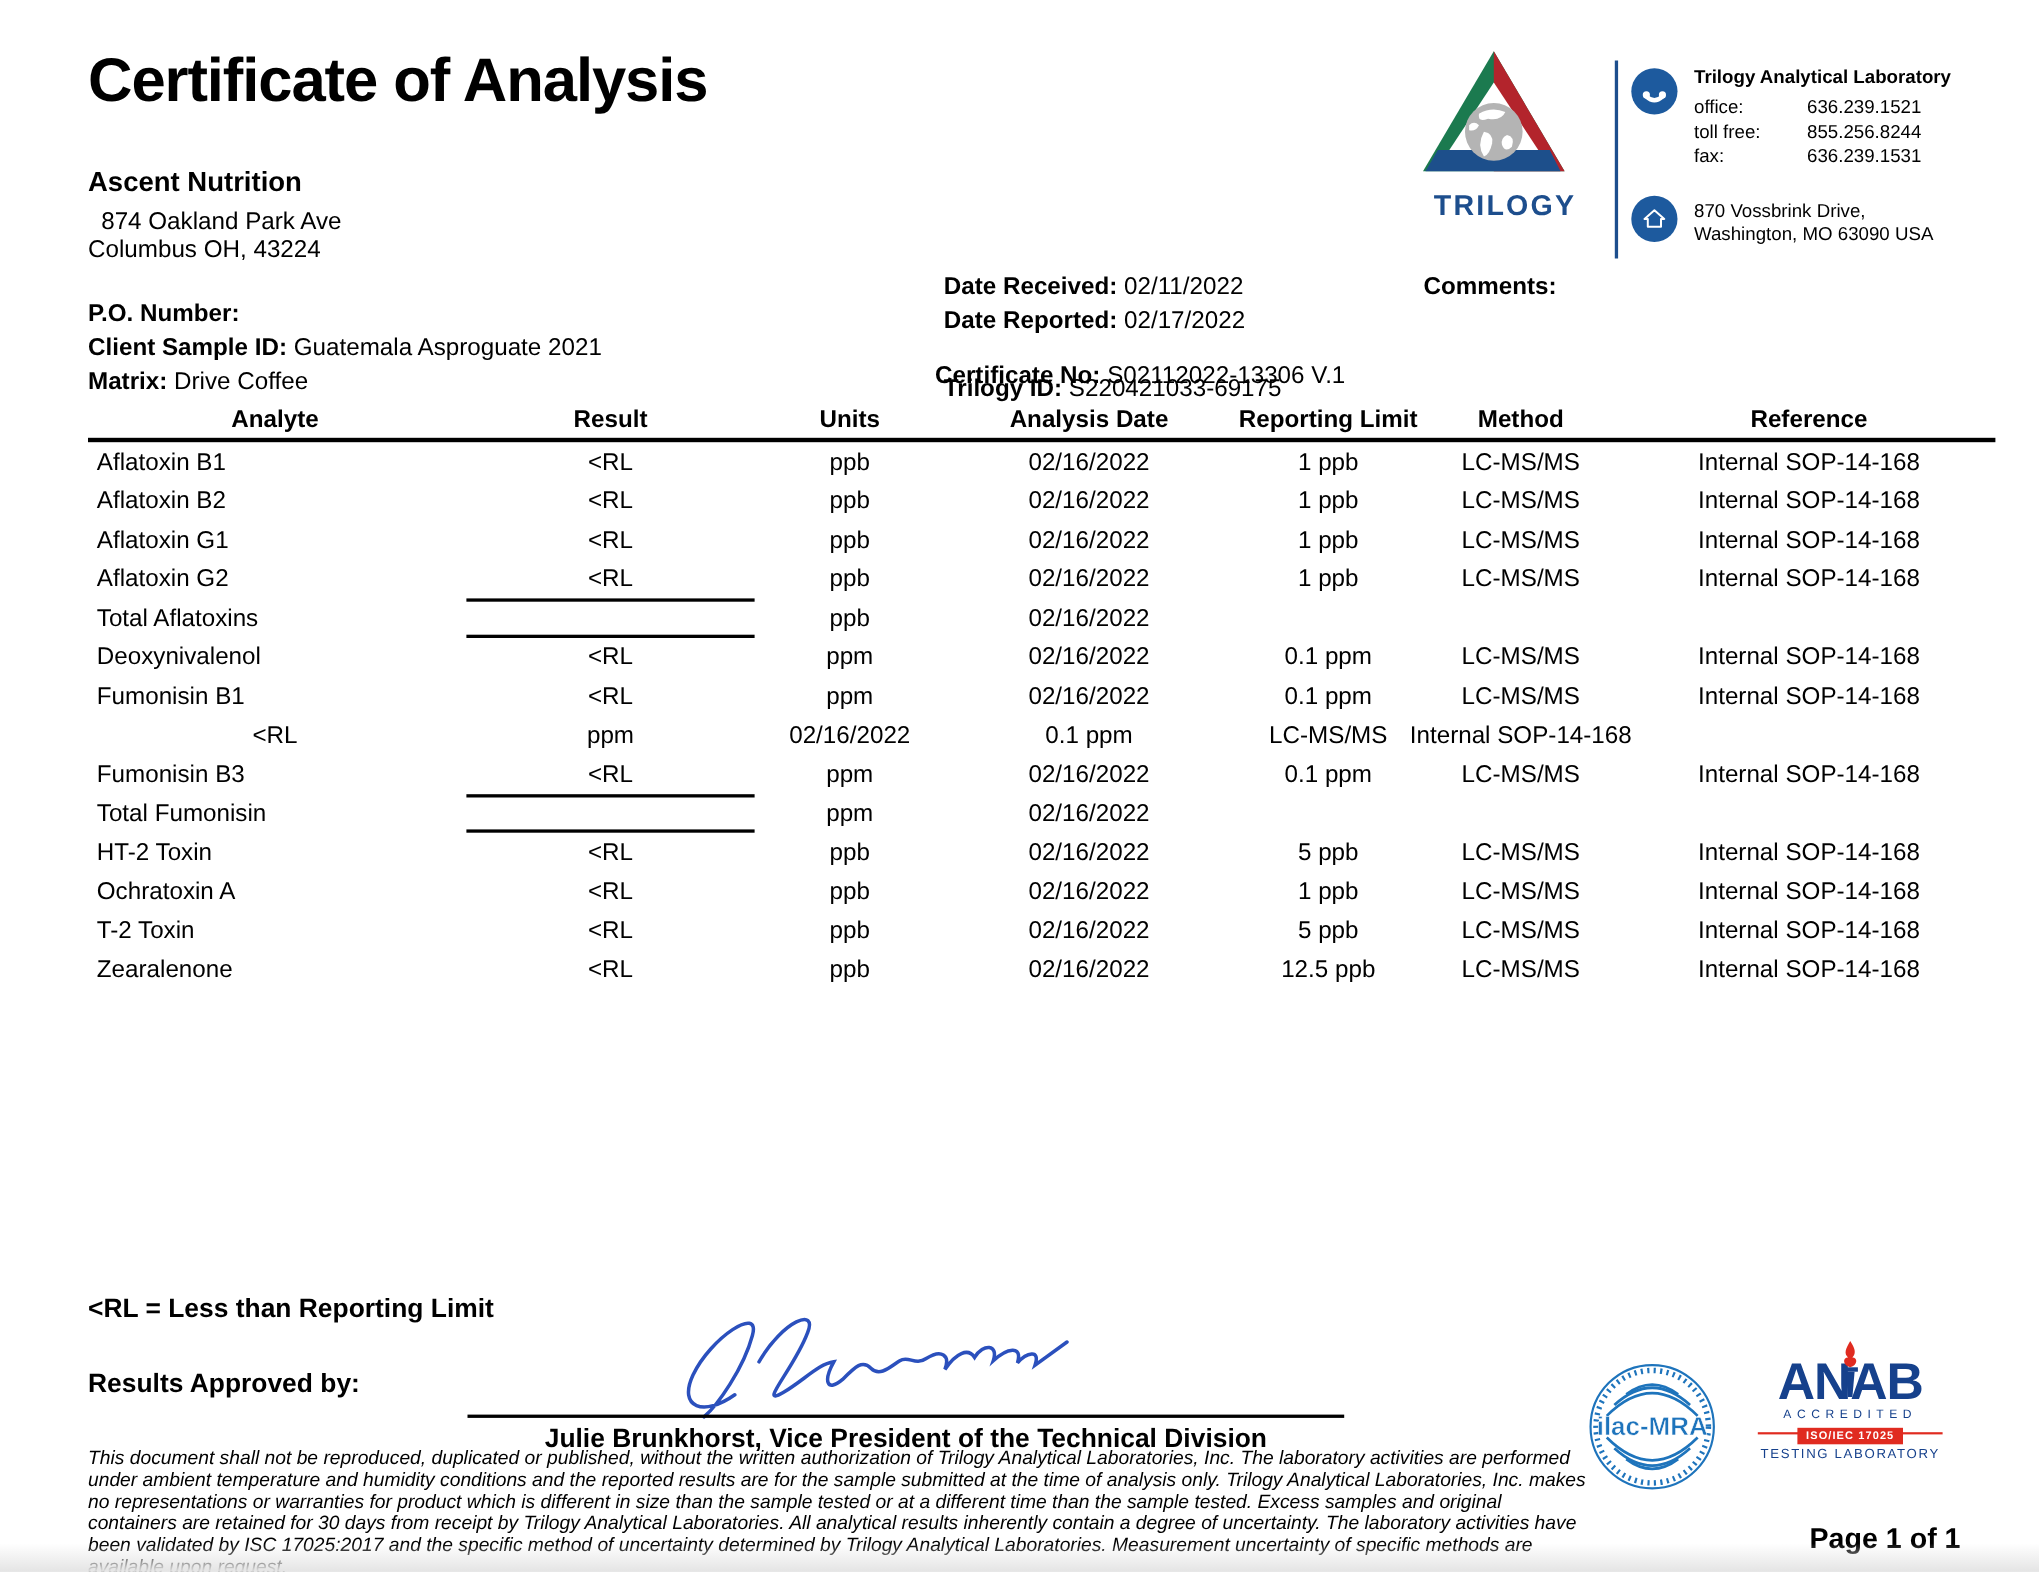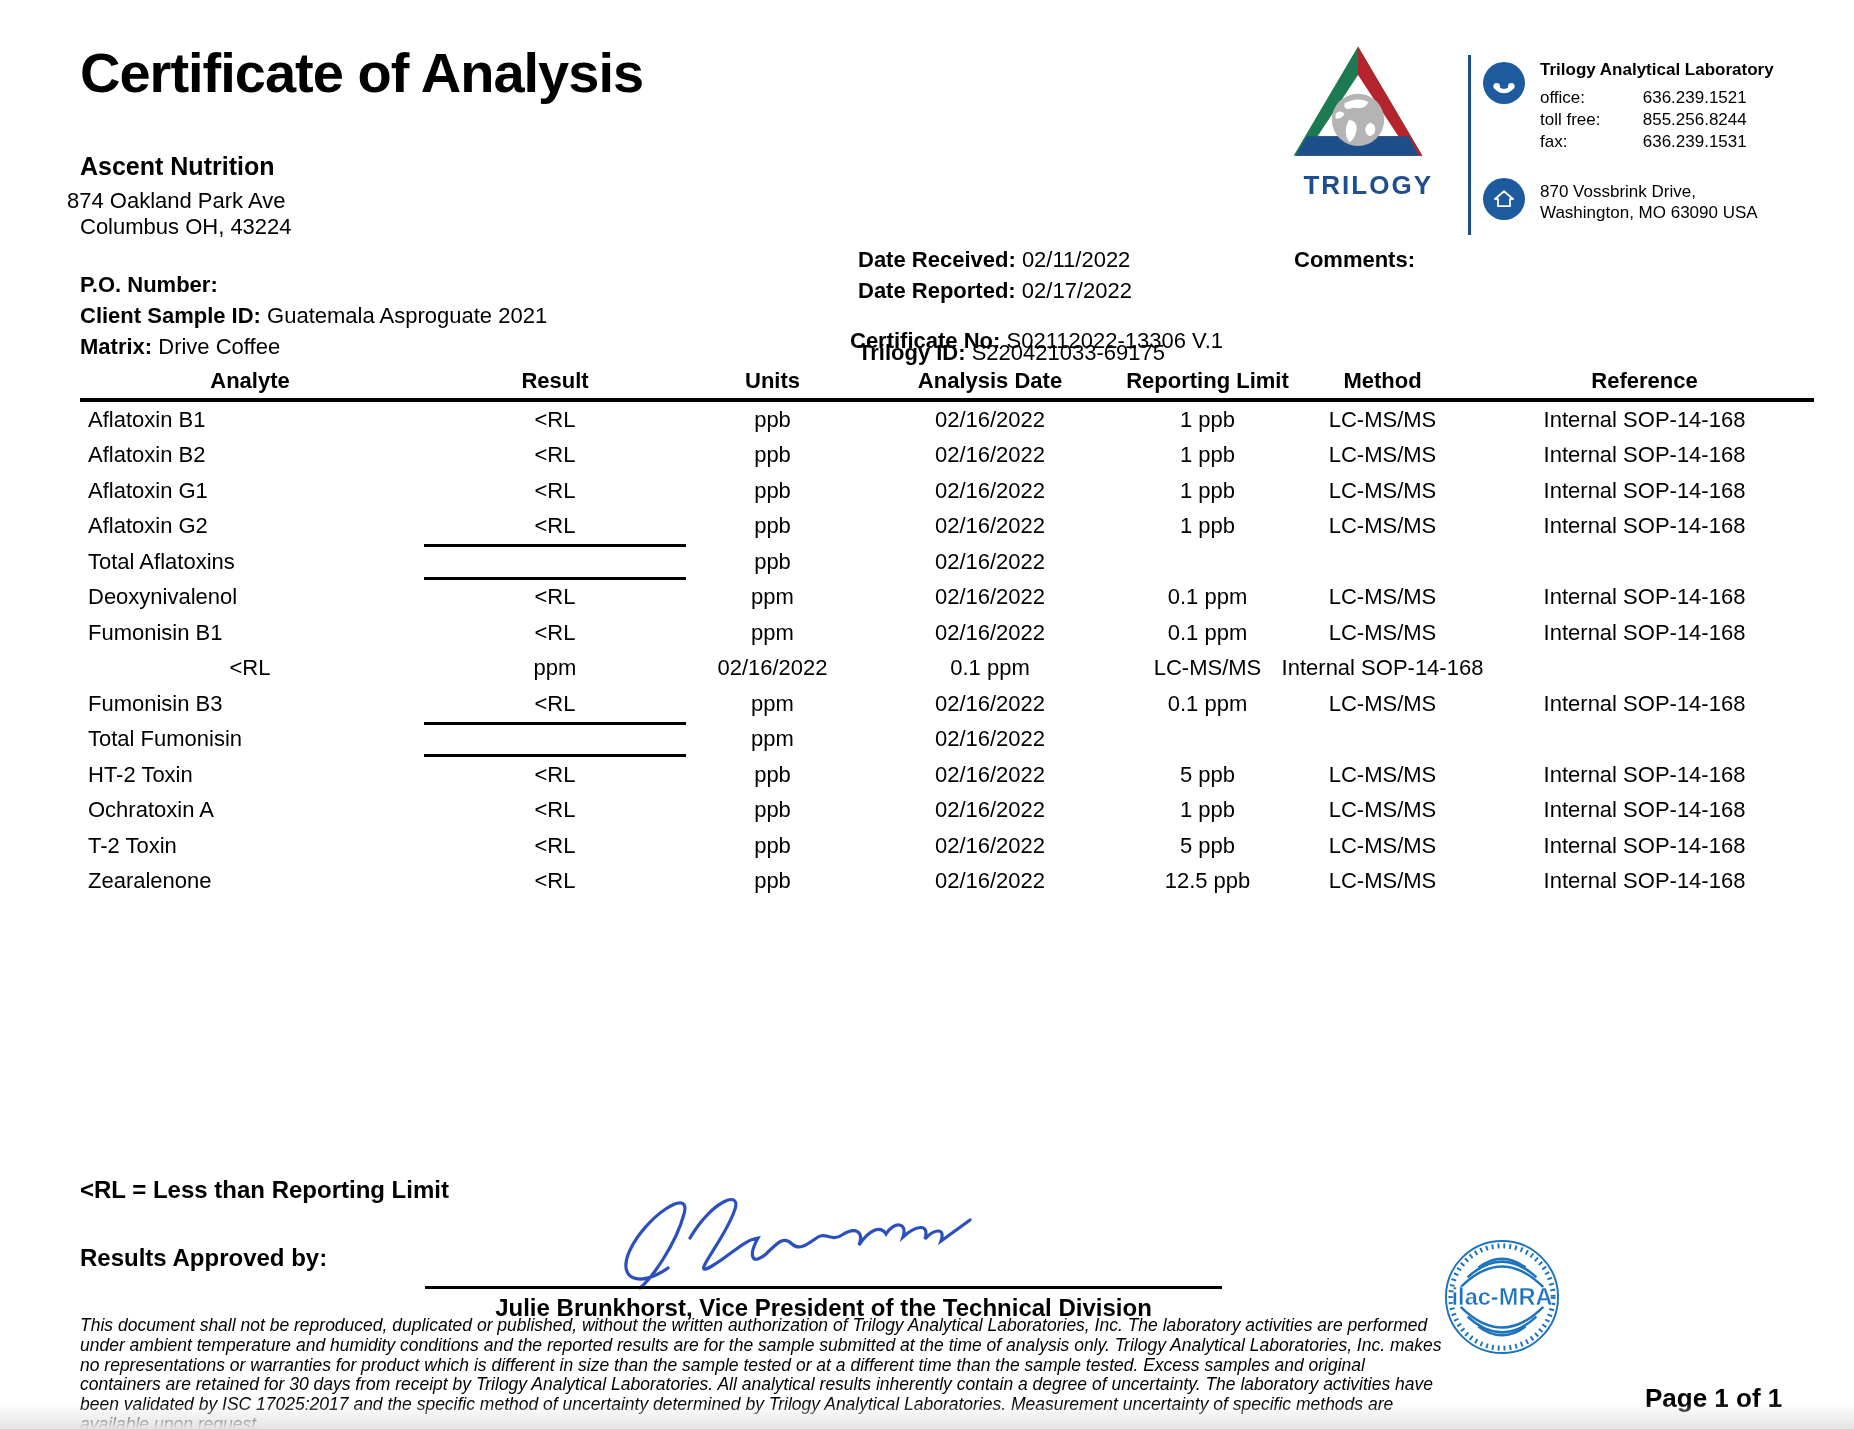--- a/index.html
+++ b/index.html
@@ -5,21 +5,21 @@
   html,body { margin:0; padding:0; background:#fff; }
   #page {
     position:relative; width:1854px; height:1429px; background:#ffffff;
     font-family:"Liberation Sans", sans-serif; color:#000; overflow:hidden;
   }
   .abs { position:absolute; }
 
   
   .title { left:80px; top:40px; font-size:56px; font-weight:bold; letter-spacing:-1px; }
   .client-name { left:80px; top:152px; font-size:25px; font-weight:bold; }
-  .client-addr1 { left:67px; top:188px; font-size:22px; }
+  .client-addr1 { left:92px; top:188px; font-size:22px; }
   .client-addr2 { left:80px; top:214px; font-size:22px; }
   .info-line { font-size:22px; white-space:nowrap; }
   .info-line .lbl { font-weight:bold; }
 
   
   .logo-wrap { left:1283px; top:42px; width:150px; }
   .logo-word { margin-top:2px; text-align:right; font-size:26px; font-weight:bold; color:#1d4e8d; letter-spacing:2px; }
   .divider { left:1468px; top:55px; width:3px; height:180px; background:#1d4e8d; }
   .icon-circle { width:42px; height:42px; border-radius:50%; background:#1d5a9e; display:flex; align-items:center; justify-content:center; }
   .contact-name { left:1540px; top:60px; font-size:17px; font-weight:bold; }
@@ -309,17 +309,33 @@
       <path d="M18,50 Q60,8 102,50" fill="none" stroke="#1e74bc" stroke-width="2.5"></path>
       <path d="M25,40 Q60,8 95,40" fill="none" stroke="#1e74bc" stroke-width="2.5"></path>
       <path d="M36,30 Q60,12 84,30" fill="none" stroke="#1e74bc" stroke-width="2.5"></path>
       <path d="M18,70 Q60,112 102,70" fill="none" stroke="#1e74bc" stroke-width="2.5"></path>
       <path d="M25,80 Q60,112 95,80" fill="none" stroke="#1e74bc" stroke-width="2.5"></path>
       <path d="M36,90 Q60,108 84,90" fill="none" stroke="#1e74bc" stroke-width="2.5"></path>
       <text x="60" y="68" text-anchor="middle" font-family="Liberation Sans, sans-serif" font-size="24" font-weight="bold" fill="#1e74bc" stroke="#ffffff" stroke-width="0.5">ilac-MRA</text>
     </svg>
   </div>
 
+  <div class="abs anab">
+    <div class="anab-word">
+      <span>ANAB</span>
+      <svg class="anab-torch" width="26" height="58" viewBox="0 0 26 58">
+        <path d="M13 1 C9 8 7 12 11 16 C6 16 6 23 13 25 C20 23 20 16 15 16 C19 12 17 7 13 1 Z" fill="#e02b20"></path>
+        <rect x="6" y="25" width="14" height="4" fill="#16418c"></rect>
+        <polygon points="9,29 17,29 15,52 11,52" fill="#16418c"></polygon>
+      </svg>
+    </div>
+    <div class="anab-accredited">ACCREDITED</div>
+    <div class="anab-iso-row">
+      <div class="rule"></div>
+      <span class="anab-iso">ISO/IEC 17025</span>
+    </div>
+    <div class="anab-testing">TESTING LABORATORY</div>
+  </div>
 
   <div class="abs page-num">Page 1 of 1</div>
 
   <div class="abs bottom-fade"></div>
 </div>
 
 </body></html>

